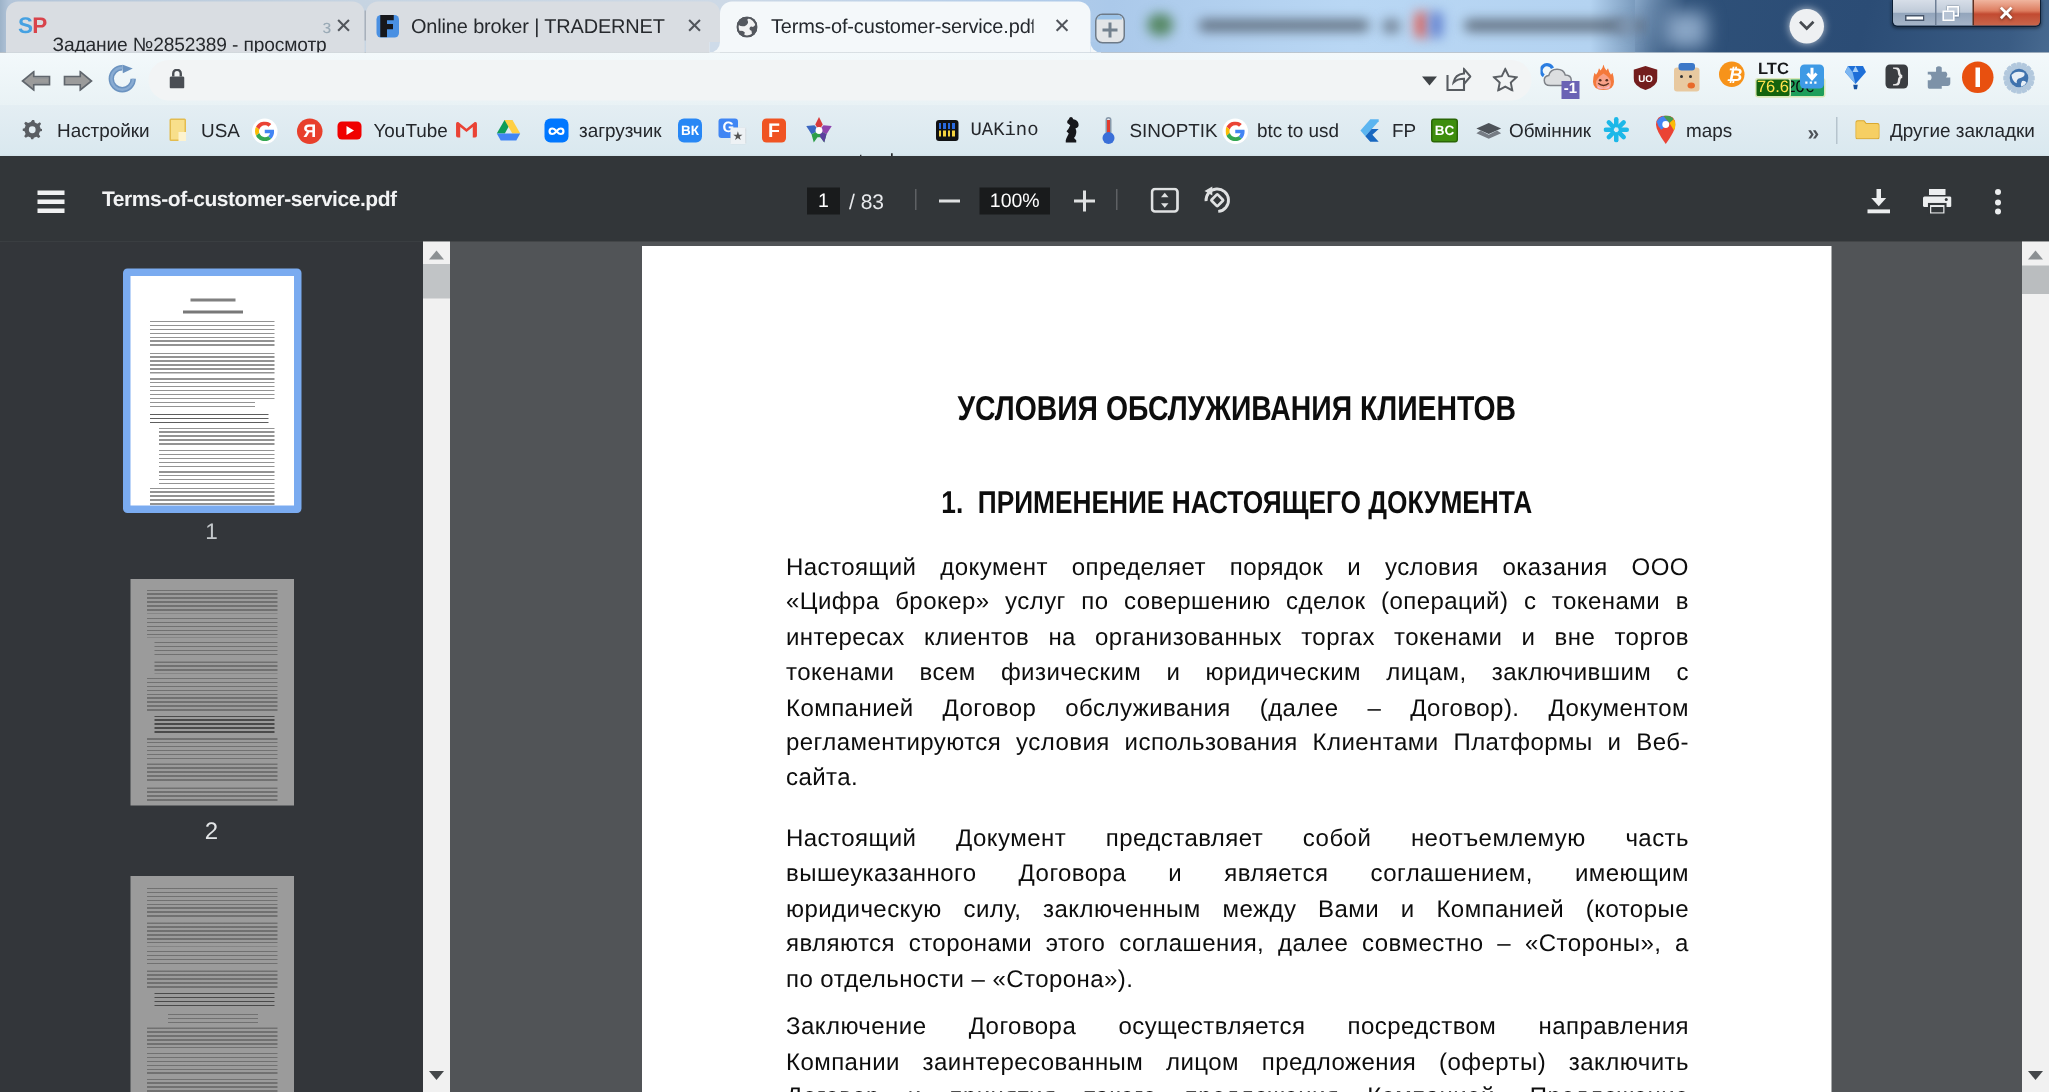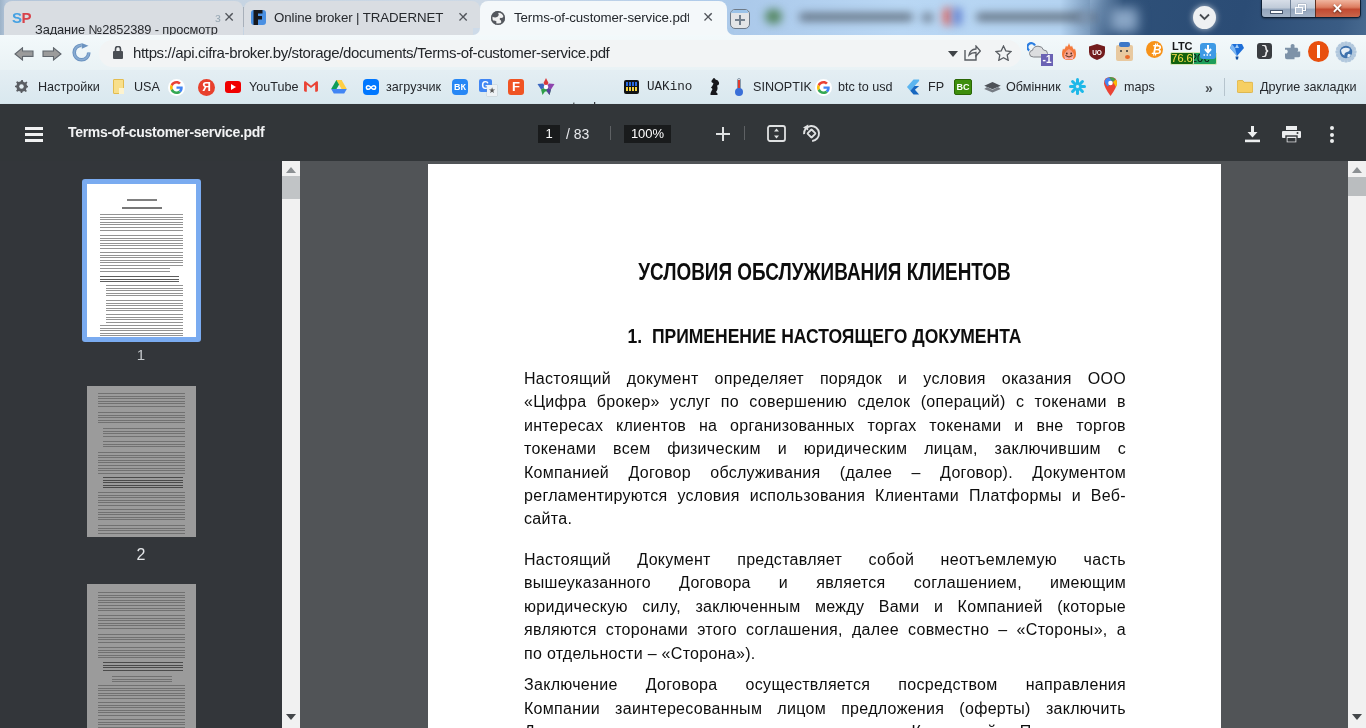--- a/index.html
+++ b/index.html
@@ -136,21 +136,20 @@
       <path d="M9.5 2.2 A7.3 7.3 0 1 0 16.8 9.5" fill="none" stroke="#6b93c0" stroke-width="3.6"></path>
       <path d="M9.5 2.2 A7.3 7.3 0 1 0 16.8 9.5" fill="none" stroke="#88abd2" stroke-width="1.6"></path>
       <path d="M9.5 0 L16.5 2.7 L9.9 5.8 Z" fill="#6b93c0"></path>
     </svg>
     <div id="omnibox"></div>
 
     <svg class="abs" style="left:113px;top:11px;" width="10" height="13" viewBox="0 0 10 13">
       <rect x="0" y="5" width="10" height="8" rx="1" fill="#4a4e54"></rect>
       <path d="M2.5 5 L2.5 3 A2.5 2.5 0 0 1 7.5 3 L7.5 5" fill="none" stroke="#4a4e54" stroke-width="1.6"></path>
     </svg>
-    <div class="abs" style="left:133px;top:9px;font-size:15px;color:#23262a;letter-spacing:-0.35px;">https://api.cifra-broker.by/storage/documents/Terms-of-customer-service.pdf</div>
 
     <div class="abs" style="left:948px;top:16px;width:0;height:0;border-left:5px solid transparent;border-right:5px solid transparent;border-top:6px solid #3f4347;"></div>
 
     <svg class="abs" style="left:964px;top:10px;" width="17" height="16" viewBox="0 0 17 16">
       <path d="M1 5 L1 15 L12 15 L12 10" fill="none" stroke="#585c61" stroke-width="1.4"></path>
       <path d="M5 10 Q6 4.5 12 4 L12 1 L16.3 6 L12 11 L12 7.5 Q7.5 7.5 5 10 Z" fill="none" stroke="#585c61" stroke-width="1.3"></path>
     </svg>
 
     <svg class="abs" style="left:995px;top:10px;" width="17" height="16" viewBox="0 0 17 16">
       <path d="M8.5 1 L10.8 5.8 L16 6.5 L12.2 10.1 L13.2 15.3 L8.5 12.7 L3.8 15.3 L4.8 10.1 L1 6.5 L6.2 5.8 Z" fill="none" stroke="#5a5e63" stroke-width="1.3"></path>
@@ -364,21 +363,21 @@
     <div class="abs" style="left:25px;top:35px;width:18px;height:2.6px;background:#f0f1f2;"></div>
 
     <div class="abs" style="left:68px;top:20px;font-size:14px;font-weight:bold;letter-spacing:-0.3px;color:#f2f3f4;">Terms-of-customer-service.pdf</div>
 
     <div class="pbox" style="left:538px;top:21px;width:22px;height:18px;line-height:18px;">1</div>
     <div class="abs" style="left:566px;top:22px;font-size:14px;color:#e8eaed;">/ 83</div>
     <div class="psep" style="left:610px;top:22px;"></div>
 
     <div class="abs" style="left:626px;top:28.5px;width:14px;height:2.4px;background:#dfe1e2;"></div>
 
-    <div class="pbox" style="left:624px;top:21px;width:47px;height:18px;line-height:18px;">100%</div>
+    <div class="pbox" style="left:653px;top:21px;width:47px;height:18px;line-height:18px;">100%</div>
 
     <div class="abs" style="left:716px;top:28.8px;width:14px;height:2.4px;background:#dfe1e2;"></div>
     <div class="abs" style="left:721.8px;top:23px;width:2.4px;height:14px;background:#dfe1e2;"></div>
     <div class="psep" style="left:744px;top:22px;"></div>
 
     <svg class="abs" style="left:767px;top:21px;" width="19" height="17" viewBox="0 0 19 17">
       <rect x="1" y="1" width="17" height="15" rx="2" fill="none" stroke="#dfe1e2" stroke-width="1.8"></rect>
       <path d="M9.5 3.5 L12 6.5 L7 6.5 Z" fill="#dfe1e2"></path>
       <path d="M9.5 13.5 L12 10.5 L7 10.5 Z" fill="#dfe1e2"></path>
     </svg>

